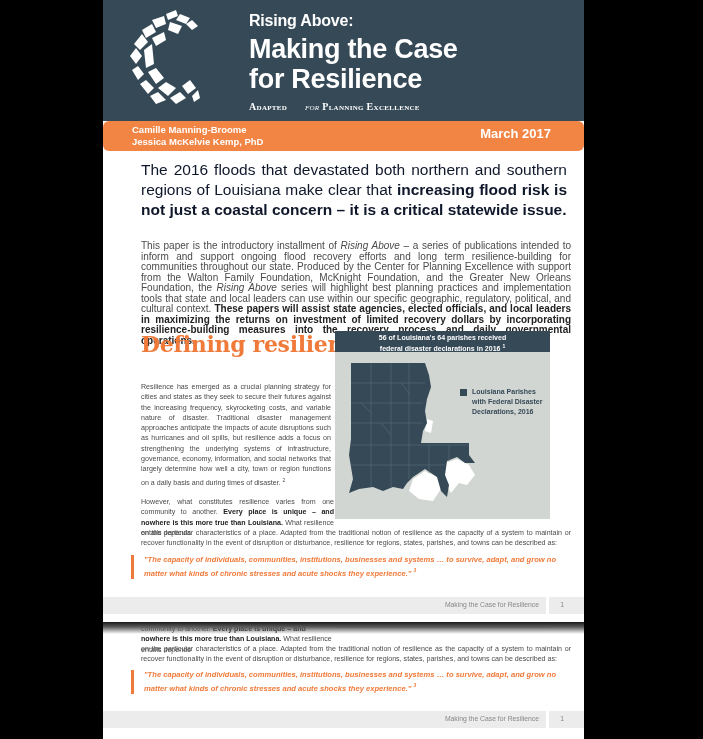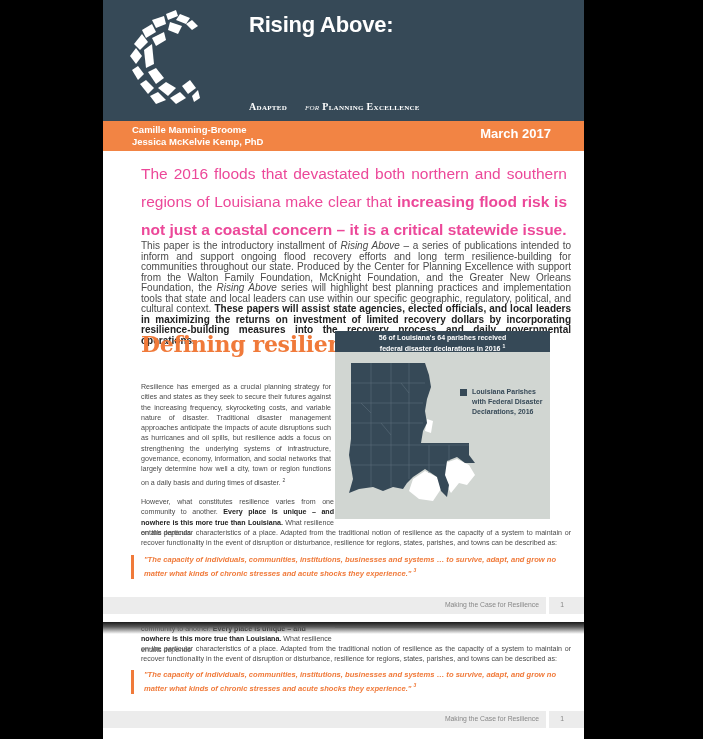--- a/index.html
+++ b/index.html
@@ -15,30 +15,30 @@
     background: #ffffff; overflow: hidden;
   }
   .page2-shadow {
     position: absolute; left: 0; top: 0; width: 100%; height: 12px;
     background: linear-gradient(to bottom, #1a1a1a 0%, #5a5a5a 40%, rgba(255,255,255,0) 100%);
   }
 
   
   .hdr { position: absolute; left: 0; top: 0; width: 481px; height: 121px; background: #364957; }
   .logo { position: absolute; left: 23px; top: 8px; width: 76px; height: 100px; }
-  .hdr-sub { position: absolute; left: 146px; top: 12px; color: #fff; font-weight: bold; font-size: 22px; letter-spacing: -0.2px; }
+  .hdr-sub { position: absolute; left: 146px; top: 12px; color: #fff; font-weight: bold; font-size: 16px; letter-spacing: -0.2px; }
   .hdr-title { position: absolute; left: 146px; top: 34px; color: #fff; font-weight: bold; font-size: 27px; line-height: 30px; letter-spacing: -0.3px; }
   .hdr-org { position: absolute; left: 146px; top: 101px; color: #fff; font-family: "Liberation Serif", serif; font-size: 10px; font-weight: bold; letter-spacing: 0.3px; font-variant: small-caps; }
   .hdr-org i { font-weight: normal; margin-left: 15px; }
 
-  .band { position: absolute; left: 0; top: 121px; width: 481px; height: 30px; background: #f28444; }
+  .band { position: absolute; left: 0; top: 121px; width: 481px; height: 30px; background: #f28444; border-radius: 6px; }
   .authors { position: absolute; left: 29px; top: 3px; color: #fff; font-weight: bold; font-size: 9.5px; line-height: 12px; }
   .date { position: absolute; right: 33px; top: 5px; color: #fff; font-weight: bold; font-size: 13px; }
 
-  .lead { position: absolute; left: 38px; top: 160px; width: 426px; color: #ec4899; font-size: 15.5px; line-height: 28px; text-align: justify; }
+  .lead { position: absolute; left: 38px; top: 160px; width: 426px; color: #0f172a; font-size: 15.5px; line-height: 20px; text-align: justify; }
   .lead b { font-weight: bold; }
 
   .intro { position: absolute; left: 38px; top: 241px; width: 430px; color: #4a4a4a; font-size: 10px; line-height: 10.5px; text-align: justify; }
   .intro b { color: #222; }
 
   .h2 { position: absolute; left: 38px; top: 332px; color: #f07a3a; font-family: "DejaVu Serif", serif; font-weight: bold; font-size: 22px; line-height: 24px; letter-spacing: -0.3px; }
 
   .para1 { position: absolute; left: 38px; top: 382px; width: 190px; color: #4a4a4a; font-size: 7.1px; line-height: 10.3px; text-align: justify; }
   .para2 { position: absolute; left: 38px; top: 497px; width: 193px; color: #4a4a4a; font-size: 7.1px; line-height: 10.3px; text-align: justify; }
   .para2 b { color: #222; }
@@ -90,20 +90,24 @@
         <path d="M22 64 L30 60 L38 70 L30 76 Z"></path>
         <path d="M14 76 L20 72 L28 80 L22 86 Z"></path>
         <path d="M32 80 L40 74 L50 80 L42 88 Z"></path>
         <path d="M24 88 L32 84 L40 92 L30 96 Z"></path>
         <path d="M44 90 L54 84 L60 90 L50 96 Z"></path>
         <path d="M56 78 L64 72 L70 80 L62 86 Z"></path>
         <path d="M66 88 L72 82 L74 90 L68 94 Z"></path>
       </g>
     </svg>
     <div class="hdr-sub">Rising Above:</div>
+    <div class="hdr-title">
+      <div>Making the Case</div>
+      <div>for Resilience</div>
+    </div>
     <div class="hdr-org">
       <span>Adapted </span><i>for</i><span> Planning Excellence</span>
     </div>
   </div>
 
   <div class="band">
     <div class="authors">
       <div>Camille Manning-Broome</div>
       <div>Jessica McKelvie Kemp, PhD</div>
     </div>

